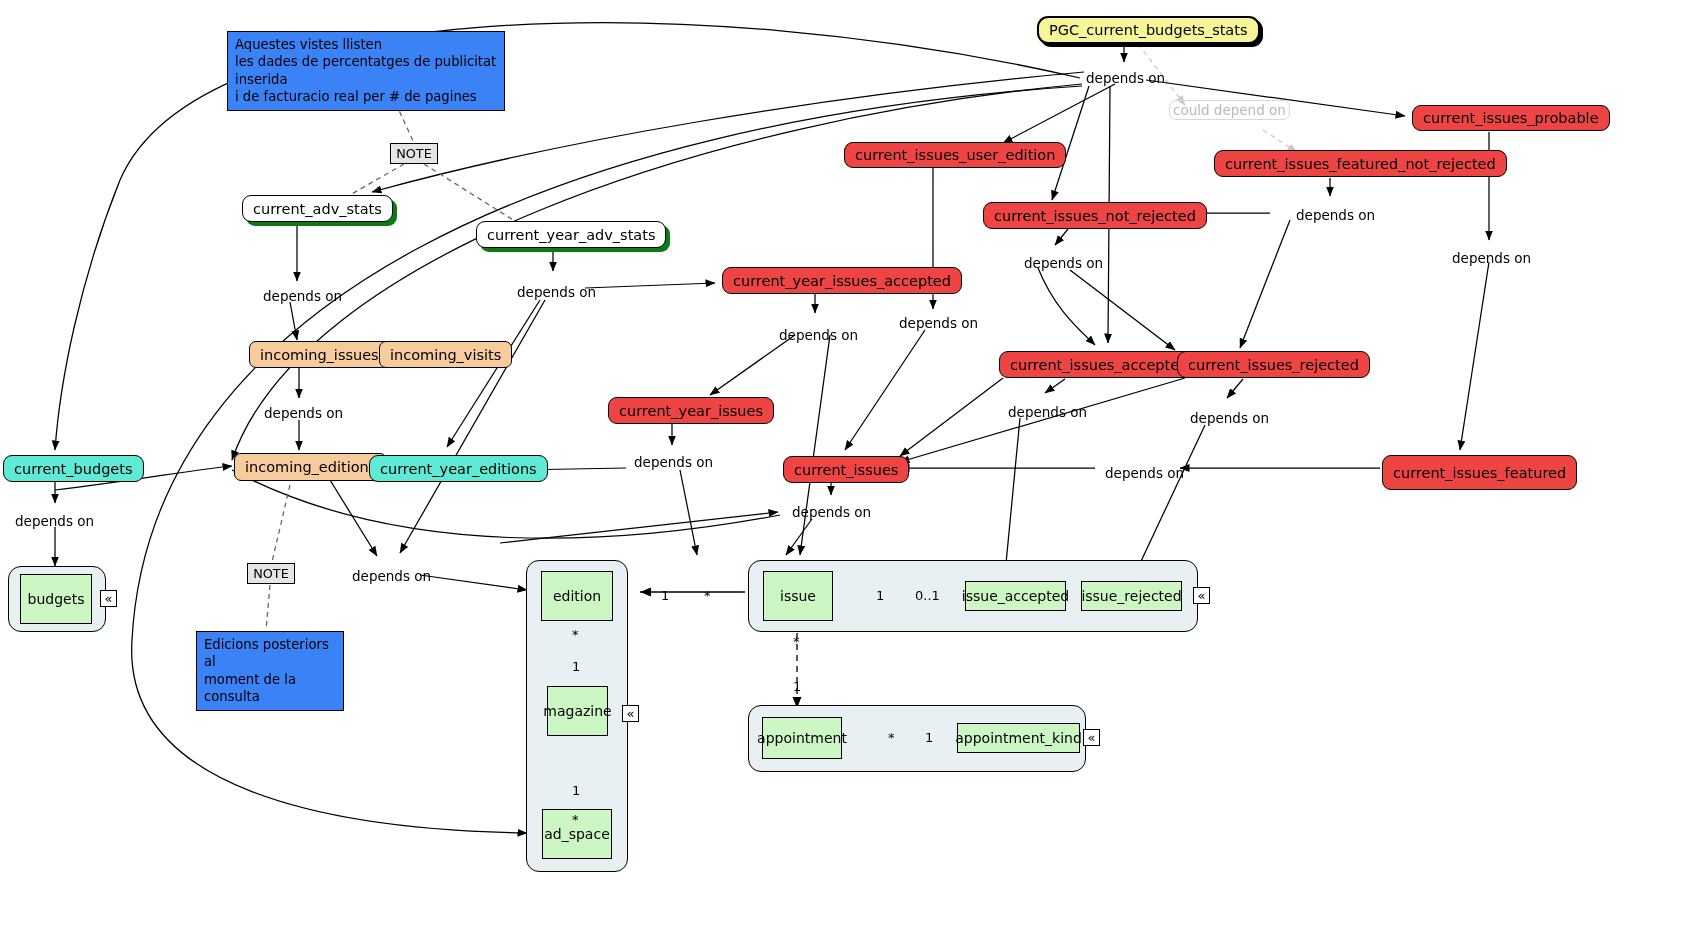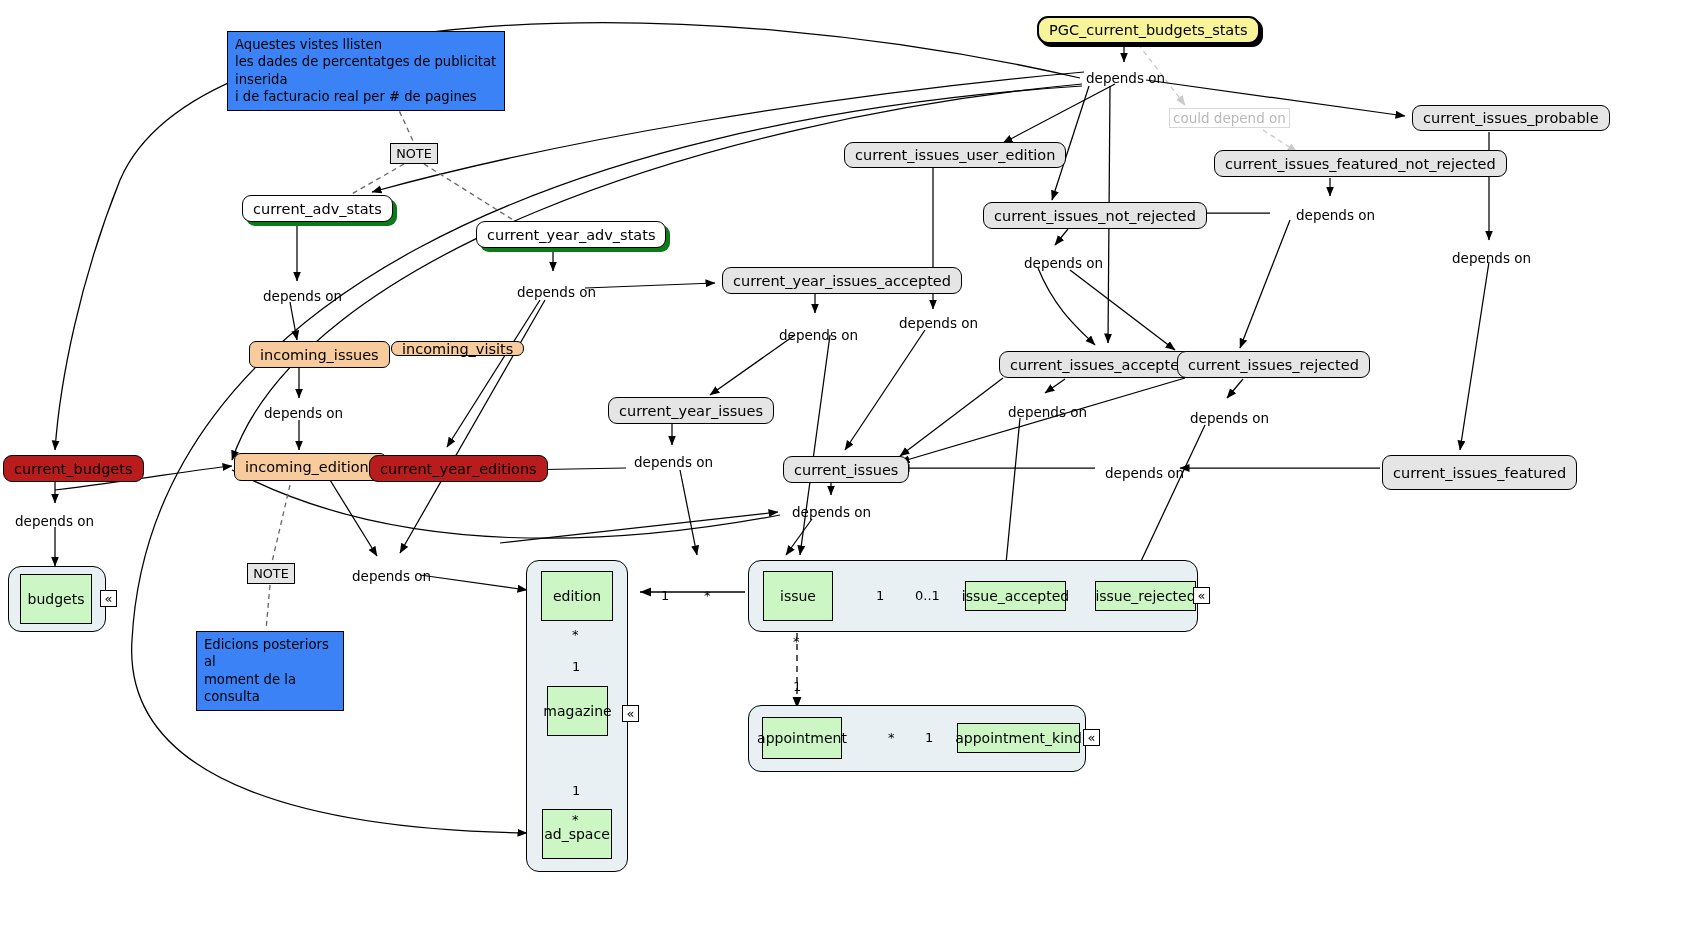--- a/index.html
+++ b/index.html
@@ -3,22 +3,22 @@
 <meta charset="utf-8">
 <style>
   html,body{margin:0;padding:0;background:#ffffff;}
   body{font-family:"DejaVu Sans","Liberation Sans",sans-serif;}
   #stage{position:relative;width:1683px;height:936px;overflow:hidden;background:#fff;}
   svg.layer{position:absolute;left:0;top:0;width:1683px;height:936px;}
 
   
   .node{position:absolute;box-sizing:border-box;display:flex;align-items:center;justify-content:center;
         font-size:14.5px;color:#000;white-space:nowrap;}
-  .view{border:1.4px solid #000;border-radius:9px;background:#b91c1c;padding:5px 10px;}
-  .view.plain{background:#e5e5e5;text-align:center;}
+  .view{border:1.4px solid #000;border-radius:9px;background:#5eead4;padding:5px 10px;}
+  .view.plain{background:#ef4444;text-align:center;}
   .view.orange{background:#f8cb9c;border-color:#000;border-radius:7px;}
   .view.greenshadow{background:#ffffff;box-shadow:4px 4px 0 0 #0b7a17;}
   .view.yellowhl{background:#f7f49a;border:2.2px solid #000;box-shadow:3px 3px 0 0 #000;border-radius:11px;}
 
   
   .pkg{position:absolute;box-sizing:border-box;border:1.4px solid #000;border-radius:13px;background:#e9f0f3;}
   .entity{position:absolute;box-sizing:border-box;display:flex;align-items:center;justify-content:center;
           background:#ccf7c4;border:1.3px solid #000;font-size:14px;color:#000;white-space:nowrap;}
   .guillemet{position:absolute;box-sizing:border-box;border:1.3px solid #000;background:#fff;
              display:flex;align-items:center;justify-content:center;font-size:13px;line-height:1;width:17px;height:17px;}
@@ -181,21 +181,21 @@
   <div class="guillemet" style="left:622px;top:705px;">
       <span>«</span>
     </div>
 
   <div class="entity" style="left:763px;top:571px;width:70px;height:50px;">
       <span>issue</span>
     </div>
   <div class="entity" style="left:965px;top:581px;width:101px;height:30px;">
       <span>issue_accepted</span>
     </div>
-  <div class="entity" style="left:1081px;top:581px;width:101px;height:30px;margin-left:14px;">
+  <div class="entity" style="left:1081px;top:581px;width:101px;height:30px;">
       <span>issue_rejected</span>
     </div>
   <div class="guillemet" style="left:1193px;top:587px;">
       <span>«</span>
     </div>
 
   <div class="entity" style="left:762px;top:717px;width:80px;height:42px;">
       <span>appointment</span>
     </div>
   <div class="entity" style="left:957px;top:723px;width:123px;height:30px;">
@@ -242,21 +242,21 @@
     </div>
 
   <div class="node view plain" style="left:1177px;top:351px;height:27px;">
       <span>current_issues_rejected</span>
     </div>
 
   <div class="node view orange" style="left:249px;top:341px;height:27px;">
       <span>incoming_issues</span>
     </div>
 
-  <div class="node view orange" style="left:379px;top:341px;height:15px;margin-left:12px;">
+  <div class="node view orange" style="left:379px;top:341px;height:27px;">
       <span>incoming_visits</span>
     </div>
 
   <div class="node view orange" style="left:234px;top:453px;height:28px;">
       <span>incoming_editions</span>
     </div>
 
   <div class="node view plain" style="left:608px;top:397px;height:27px;">
       <span>current_year_issues</span>
     </div>
@@ -289,21 +289,21 @@
 
   <div class="note-tag" style="left:247px;top:563px;width:48px;height:21px;">
       <span>NOTE</span>
     </div>
 
   <div class="note-yellow" style="left:196px;top:631px;width:148px;">
     <div>Edicions posteriors al</div>
     <div>moment de la consulta</div>
   </div>
 
-  <div class="elabel faded" style="left:1169px;top:108px;"><span>could depend on</span></div>
+  <div class="elabel faded" style="left:1169px;top:100px;border-radius:7px;"><span>could depend on</span></div>
 
   <div id="depends-labels">
       <div class="elabel" style="left: 1086px; top: 70px;">depends on</div>
       <div class="elabel" style="left: 263px; top: 288px;">depends on</div>
       <div class="elabel" style="left: 517px; top: 284px;">depends on</div>
       <div class="elabel" style="left: 779px; top: 327px;">depends on</div>
       <div class="elabel" style="left: 899px; top: 315px;">depends on</div>
       <div class="elabel" style="left: 1024px; top: 255px;">depends on</div>
       <div class="elabel" style="left: 1296px; top: 207px;">depends on</div>
       <div class="elabel" style="left: 1452px; top: 250px;">depends on</div>

